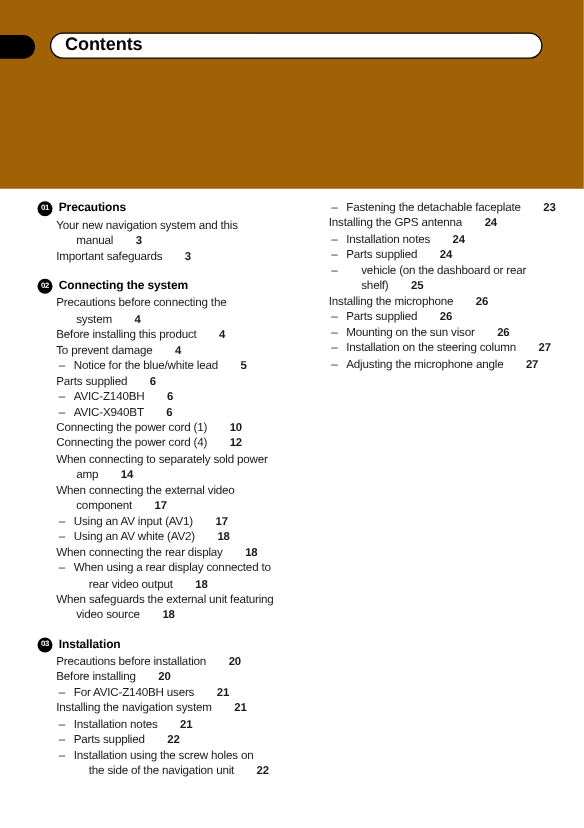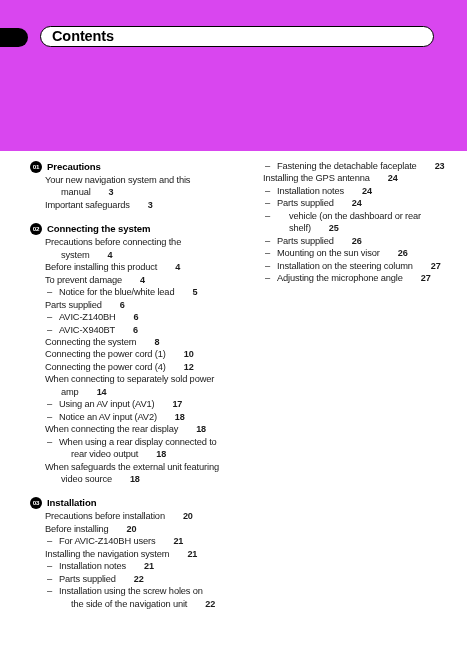--- a/index.html
+++ b/index.html
@@ -16,21 +16,21 @@
     color: #000000;
   }
 
   
   .header-band {
     position: absolute;
     left: 0;
     top: 0;
     width: 467px;
     height: 151px;
-    background: #d946ef;
+    background: #a16207;
   }
   .header-tab {
     position: absolute;
     left: 0;
     top: 28px;
     width: 28px;
     height: 19px;
     background: #000000;
     border-radius: 0 10px 10px 0;
   }
@@ -160,26 +160,26 @@
         <span class="chapter-badge">02</span>
         <span class="chapter-title">Connecting the system</span>
       </div>
       <div class="entry"><span>Precautions before connecting the</span><span class="cont">system<span class="pg">4</span></span></div>
       <div class="entry"><span>Before installing this product</span><span class="pg">4</span></div>
       <div class="entry"><span>To prevent damage</span><span class="pg">4</span></div>
       <div class="entry sub"><span class="dash">–</span><span>Notice for the blue/white lead</span><span class="pg">5</span></div>
       <div class="entry"><span>Parts supplied</span><span class="pg">6</span></div>
       <div class="entry sub"><span class="dash">–</span><span>AVIC-Z140BH</span><span class="pg">6</span></div>
       <div class="entry sub"><span class="dash">–</span><span>AVIC-X940BT</span><span class="pg">6</span></div>
-      <div class="entry"><span>Connecting the system</span><span class="pg">8</span></div>
       <div class="entry"><span>Connecting the power cord (1)</span><span class="pg">10</span></div>
       <div class="entry"><span>Connecting the power cord (4)</span><span class="pg">12</span></div>
       <div class="entry"><span>When connecting to separately sold power</span><span class="cont">amp<span class="pg">14</span></span></div>
+      <div class="entry"><span>When connecting the external video</span><span class="cont">component<span class="pg">17</span></span></div>
       <div class="entry sub"><span class="dash">–</span><span>Using an AV input (AV1)</span><span class="pg">17</span></div>
-      <div class="entry sub"><span class="dash">–</span><span>Notice an AV input (AV2)</span><span class="pg">18</span></div>
+      <div class="entry sub"><span class="dash">–</span><span>Using an AV white (AV2)</span><span class="pg">18</span></div>
       <div class="entry"><span>When connecting the rear display</span><span class="pg">18</span></div>
       <div class="entry sub"><span class="dash">–</span><span>When using a rear display connected to</span><span class="cont">rear video output<span class="pg">18</span></span></div>
       <div class="entry"><span>When safeguards the external unit featuring</span><span class="cont">video source<span class="pg">18</span></span></div>
       <div class="chapter">
         <span class="chapter-badge">03</span>
         <span class="chapter-title">Installation</span>
       </div>
       <div class="entry"><span>Precautions before installation</span><span class="pg">20</span></div>
       <div class="entry"><span>Before installing</span><span class="pg">20</span></div>
       <div class="entry sub"><span class="dash">–</span><span>For AVIC-Z140BH users</span><span class="pg">21</span></div>
@@ -187,20 +187,21 @@
       <div class="entry sub"><span class="dash">–</span><span>Installation notes</span><span class="pg">21</span></div>
       <div class="entry sub"><span class="dash">–</span><span>Parts supplied</span><span class="pg">22</span></div>
       <div class="entry sub"><span class="dash">–</span><span>Installation using the screw holes on</span><span class="cont">the side of the navigation unit<span class="pg">22</span></span></div>
     </div>
   <div class="col col-right" id="col-right">
       <div class="entry sub"><span class="dash">–</span><span>Fastening the detachable faceplate</span><span class="pg">23</span></div>
       <div class="entry"><span>Installing the GPS antenna</span><span class="pg">24</span></div>
       <div class="entry sub"><span class="dash">–</span><span>Installation notes</span><span class="pg">24</span></div>
       <div class="entry sub"><span class="dash">–</span><span>Parts supplied</span><span class="pg">24</span></div>
       <div class="entry sub"><span class="dash">–</span><span class="cont">vehicle (on the dashboard or rear</span><span class="cont">shelf)<span class="pg">25</span></span></div>
+      <div class="entry"><span>Installing the microphone</span><span class="pg">26</span></div>
       <div class="entry sub"><span class="dash">–</span><span>Parts supplied</span><span class="pg">26</span></div>
       <div class="entry sub"><span class="dash">–</span><span>Mounting on the sun visor</span><span class="pg">26</span></div>
       <div class="entry sub"><span class="dash">–</span><span>Installation on the steering column</span><span class="pg">27</span></div>
       <div class="entry sub"><span class="dash">–</span><span>Adjusting the microphone angle</span><span class="pg">27</span></div>
     </div>
 </div>
 
 <div class="footer">
   
   

